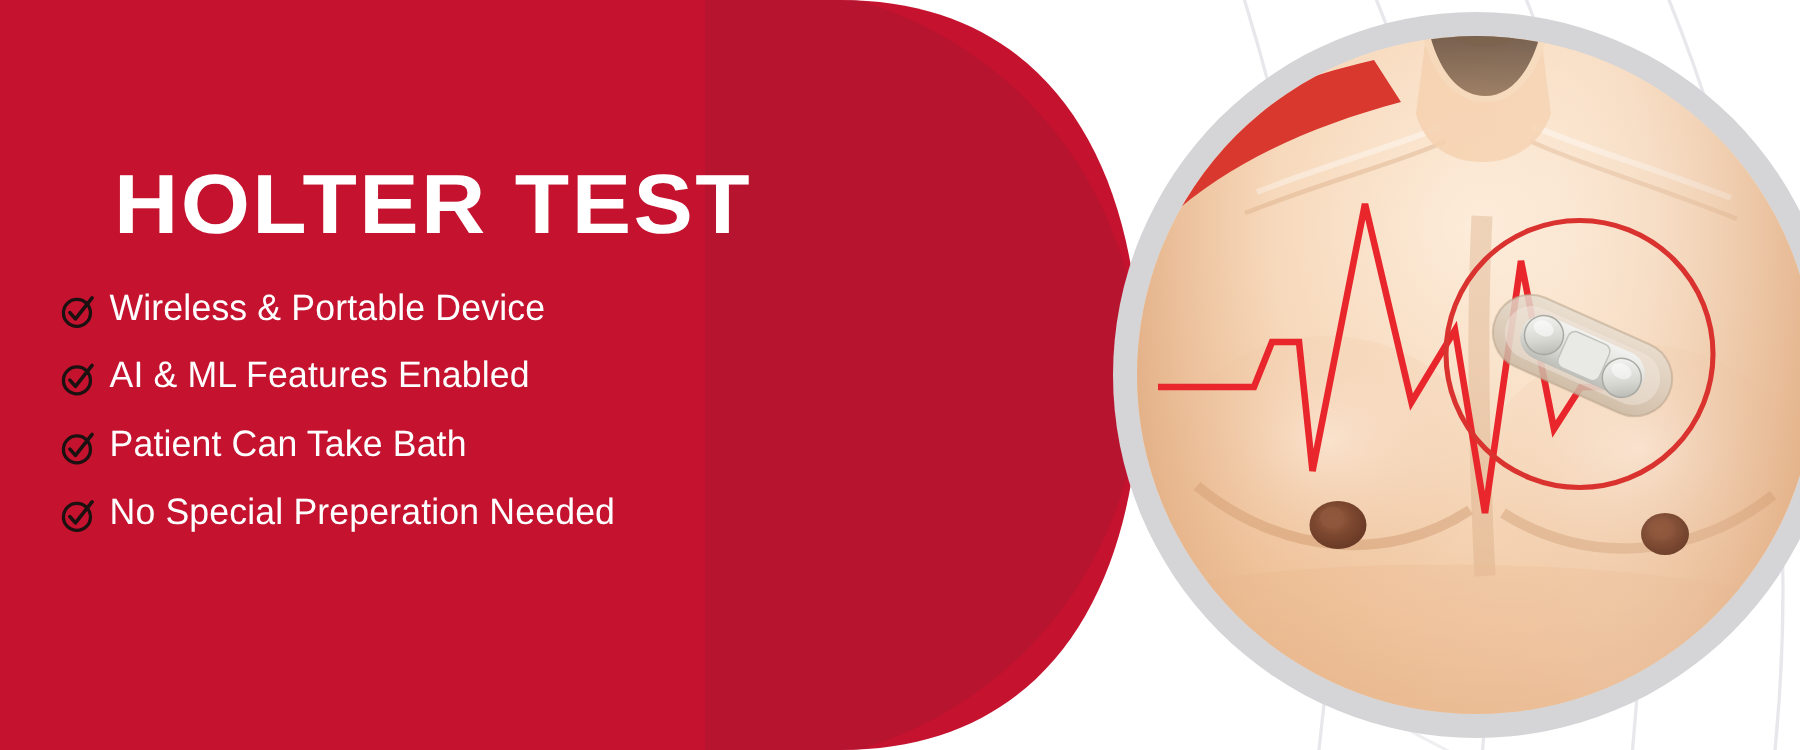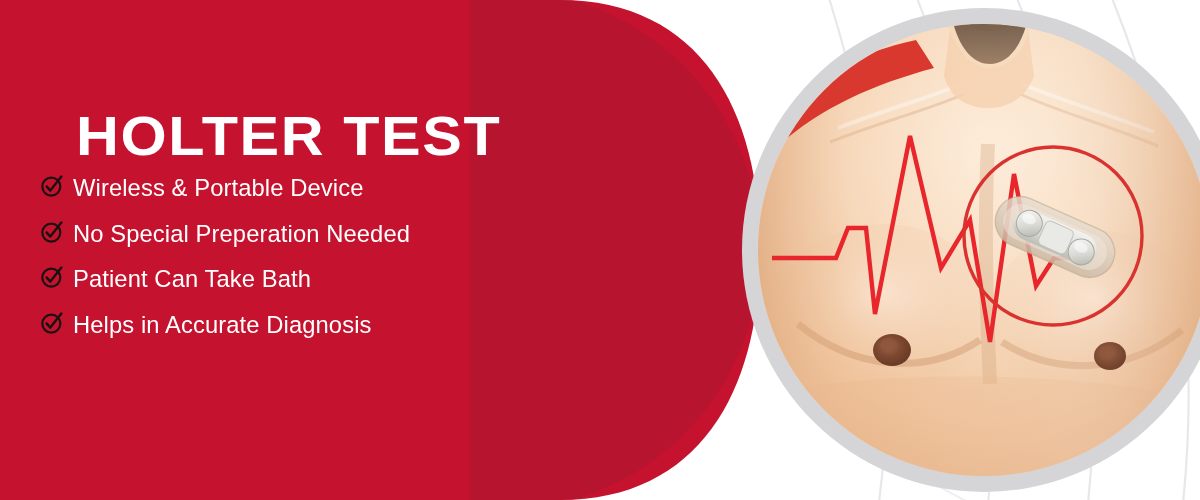--- a/index.html
+++ b/index.html
@@ -83,21 +83,21 @@
     position: absolute;
     left: 40px;
     top: 174px;
     list-style: none;
     margin: 0;
     padding: 0;
     width: 560px;
   }
   .benefit {
     display: flex;
-    align-items: flex-start;
+    align-items: flex-end;
     height: 45.5px;
   }
   .benefit .check-icon {
     flex: 0 0 auto;
     width: 24px;
     height: 24px;
     margin-right: 9px;
     display: block;
   }
   .benefit .label {
@@ -262,41 +262,41 @@
     <ul class="benefits">
 
       <li class="benefit">
         <svg class="check-icon" viewBox="0 0 24 24" aria-hidden="true">
           <circle cx="11.3" cy="12.6" r="9" fill="none" stroke="#1a1110" stroke-width="2.2"></circle>
           <path d="M 6.6 12.4 L 10.3 16.6 L 21.4 2.6" fill="none" stroke="#1a1110" stroke-width="2.4" stroke-linecap="round" stroke-linejoin="round"></path>
         </svg>
         <span class="label">Wireless &amp; Portable Device</span>
       </li>
 
+      <li class="benefit">
+        <svg class="check-icon" viewBox="0 0 24 24" aria-hidden="true">
+          <circle cx="11.3" cy="12.6" r="9" fill="none" stroke="#1a1110" stroke-width="2.2"></circle>
+          <path d="M 6.6 12.4 L 10.3 16.6 L 21.4 2.6" fill="none" stroke="#1a1110" stroke-width="2.4" stroke-linecap="round" stroke-linejoin="round"></path>
+        </svg>
+        <span class="label">AI &amp; ML Features Enabled</span>
+      </li>
+
+      <li class="benefit">
+        <svg class="check-icon" viewBox="0 0 24 24" aria-hidden="true">
+          <circle cx="11.3" cy="12.6" r="9" fill="none" stroke="#1a1110" stroke-width="2.2"></circle>
+          <path d="M 6.6 12.4 L 10.3 16.6 L 21.4 2.6" fill="none" stroke="#1a1110" stroke-width="2.4" stroke-linecap="round" stroke-linejoin="round"></path>
+        </svg>
+        <span class="label">Patient Can Take Bath</span>
+      </li>
 
       <li class="benefit">
         <svg class="check-icon" viewBox="0 0 24 24" aria-hidden="true">
           <circle cx="11.3" cy="12.6" r="9" fill="none" stroke="#1a1110" stroke-width="2.2"></circle>
           <path d="M 6.6 12.4 L 10.3 16.6 L 21.4 2.6" fill="none" stroke="#1a1110" stroke-width="2.4" stroke-linecap="round" stroke-linejoin="round"></path>
         </svg>
         <span class="label">No Special Preperation Needed</span>
       </li>
 
-      <li class="benefit">
-        <svg class="check-icon" viewBox="0 0 24 24" aria-hidden="true">
-          <circle cx="11.3" cy="12.6" r="9" fill="none" stroke="#1a1110" stroke-width="2.2"></circle>
-          <path d="M 6.6 12.4 L 10.3 16.6 L 21.4 2.6" fill="none" stroke="#1a1110" stroke-width="2.4" stroke-linecap="round" stroke-linejoin="round"></path>
-        </svg>
-        <span class="label">Patient Can Take Bath</span>
-      </li>
-
-      <li class="benefit">
-        <svg class="check-icon" viewBox="0 0 24 24" aria-hidden="true">
-          <circle cx="11.3" cy="12.6" r="9" fill="none" stroke="#1a1110" stroke-width="2.2"></circle>
-          <path d="M 6.6 12.4 L 10.3 16.6 L 21.4 2.6" fill="none" stroke="#1a1110" stroke-width="2.4" stroke-linecap="round" stroke-linejoin="round"></path>
-        </svg>
-        <span class="label">Helps in Accurate Diagnosis</span>
-      </li>
 
     </ul>
   </div>
 
 </div>
 
 </body></html>

